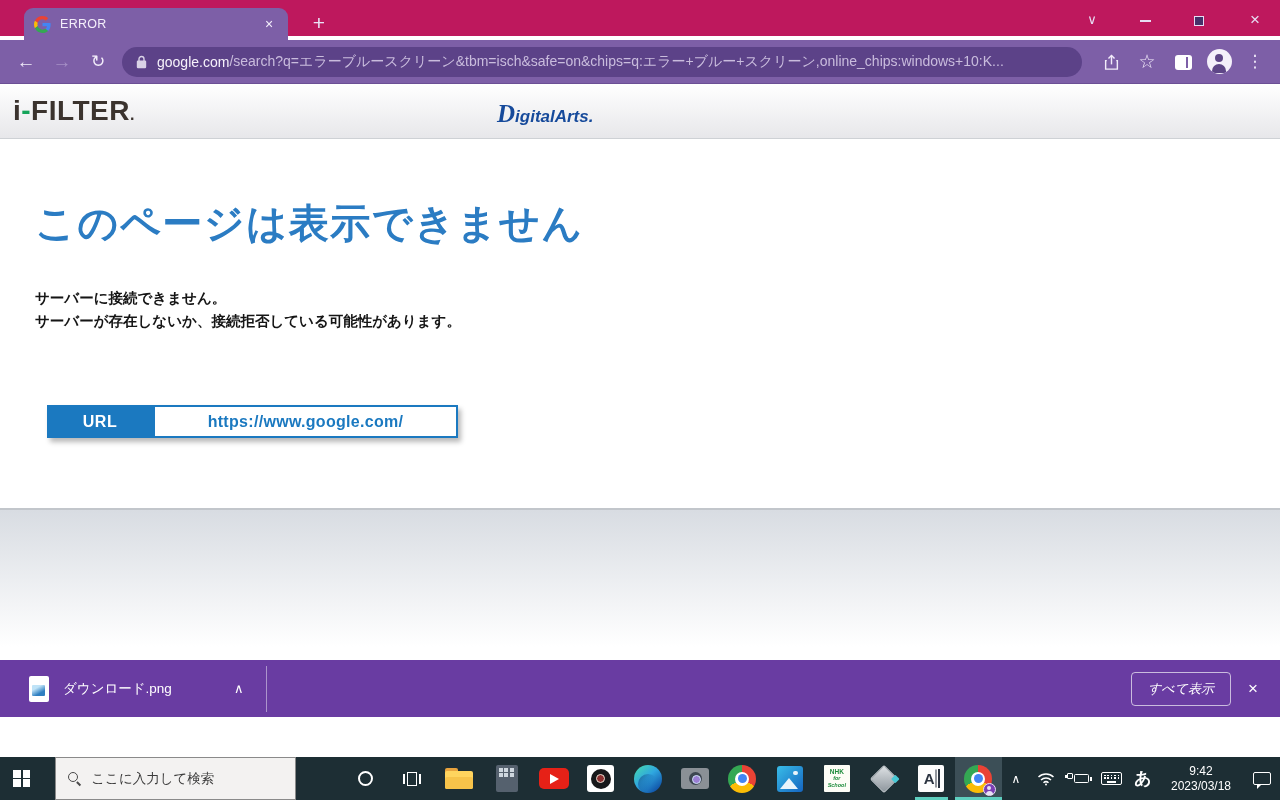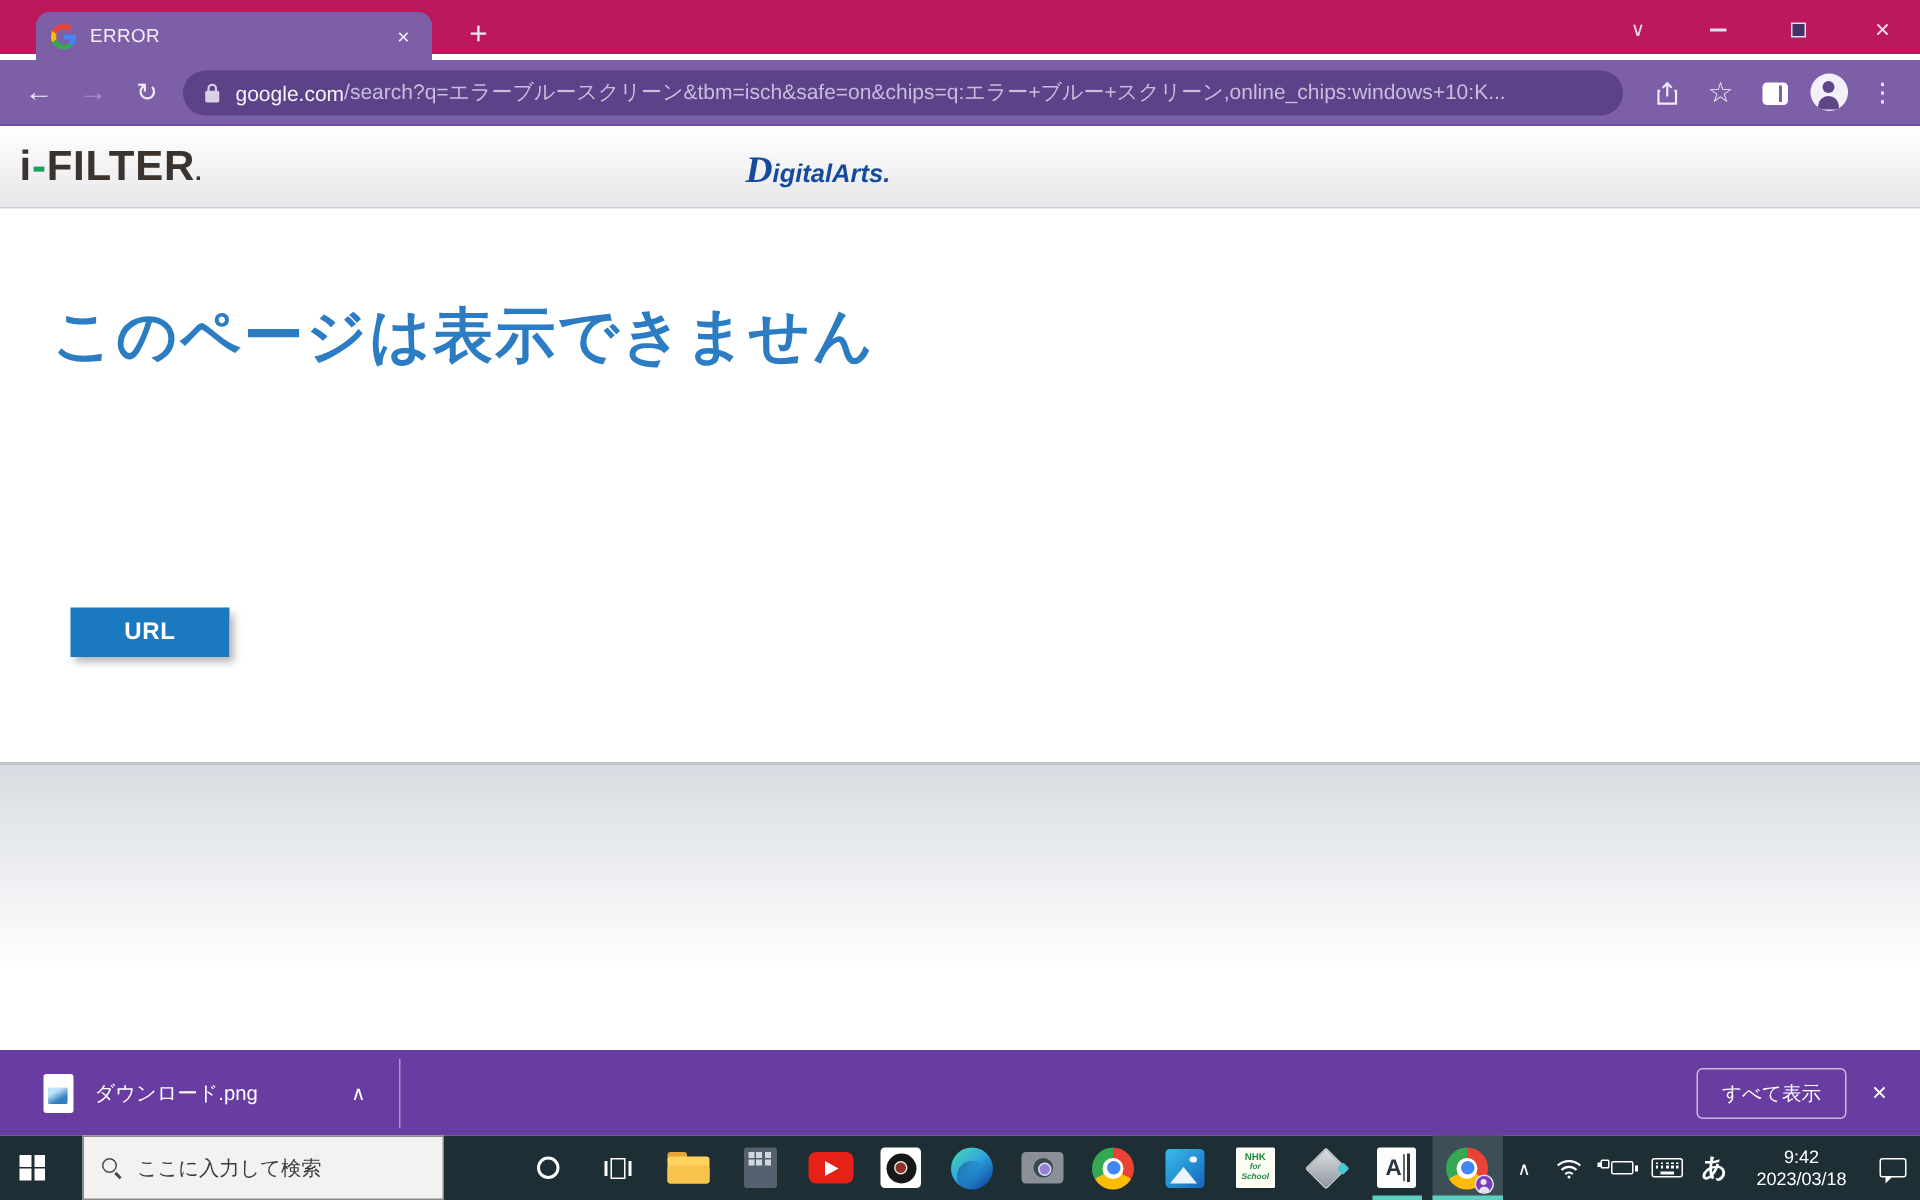--- a/index.html
+++ b/index.html
@@ -56,31 +56,31 @@
   .url-row { position:absolute; left:47px; top:265px; display:flex; box-shadow:3px 4px 5px rgba(0,0,0,.28);justify-content:flex-end; }
   .url-label { width:106px; height:33px; background:#1b79c0; color:#fff; font-weight:700; font-size:16px;
                display:flex; align-items:center; justify-content:center; letter-spacing:.5px; }
   .url-field { width:305px; height:33px; background:#fff; border:2px solid #1b79c0; color:#1b79c0;
                font-weight:700; font-size:16px; display:flex; align-items:center; justify-content:center; letter-spacing:.3px; }
 
   .footer-area { position:absolute; left:0; top:508px; width:1280px; height:192px;
                  border-top:2px solid #c2c6cb; background:linear-gradient(#d8dce2, #ffffff 72%); }
 
   
-  .download-bar { position:absolute; left:0; top:700px; width:1280px; height:57px; background:#693ca2;
+  .download-bar { position:absolute; left:0; top:660px; width:1280px; height:57px; background:#693ca2;
                   display:flex; align-items:center; color:#fff; }
   .file-ico { position:relative; width:20px; height:26px; background:#fff; border-radius:2px; margin-left:29px; }
   .file-ico::after { content:""; position:absolute; left:3px; top:9px; width:13px; height:11px;
                      background:linear-gradient(150deg,#bfe3f7 30%,#2f7fc1 70%); border-radius:1px; }
   .dl-name { margin-left:14px; font-size:13.5px; }
   .dl-chevron { margin-left:54px; font-size:13px; width:26px; text-align:center; }
   .dl-divider { width:1px; height:46px; background:rgba(255,255,255,.45); margin-left:14px; }
   .dl-right { margin-left:auto; display:flex; align-items:center; }
   .show-all-btn { width:100px; height:34px; border:1px solid rgba(255,255,255,.65); border-radius:4px;
-                  color:#fff; font-size:13px; display:flex; align-items:center; justify-content:center; background:transparent; }
+                  color:#fff; font-size:13px; display:flex; align-items:center; justify-content:center; background:transparent;font-style:italic; }
   .dl-close { width:44px; text-align:center; font-size:17px; margin-right:5px; }
 
   
   .taskbar { position:absolute; left:0; top:757px; width:1280px; height:43px; background:#1d2e34;
              display:flex; align-items:stretch; }
   .tb-tile { width:48px; display:flex; align-items:center; justify-content:center; position:relative; }
   .start-tile { width:44px; }
   .win-logo { display:grid; grid-template-columns:7.5px 7.5px; grid-template-rows:7.5px 7.5px; gap:1.8px; }
   .win-logo span { background:#fff; }
   .search-box { width:245px; background:#f3f2f1; border:1px solid #8a8a8a; display:flex; align-items:center; padding-left:12px;margin-left:12px; }
@@ -210,22 +210,27 @@
     </div>
   </div>
 
   <div class="site-header">
     <div class="ifilter-logo"><span>i</span><span class="green">-</span><span>FILTER</span><span style="font-size:16px;">.</span></div>
     <div class="da-logo"><span class="big-d">D</span><span>igitalArts</span><span>.</span></div>
   </div>
 
   <div class="content">
     <div class="page-heading">このページは表示できません</div>
+    <div class="page-message">
+      <div>サーバーに接続できません。</div>
+      <div>サーバーが存在しないか、接続拒否している可能性があります。</div>
+    </div>
     <div class="url-row">
       <div class="url-label">URL</div>
+      <div class="url-field">https://www.google.com/</div>
     </div>
   </div>
 
   <div class="footer-area"></div>
 
   <div class="download-bar">
     <div class="file-ico"></div>
     <span class="dl-name">ダウンロード.png</span>
     <span class="dl-chevron">∧</span>
     <div class="dl-divider"></div>

